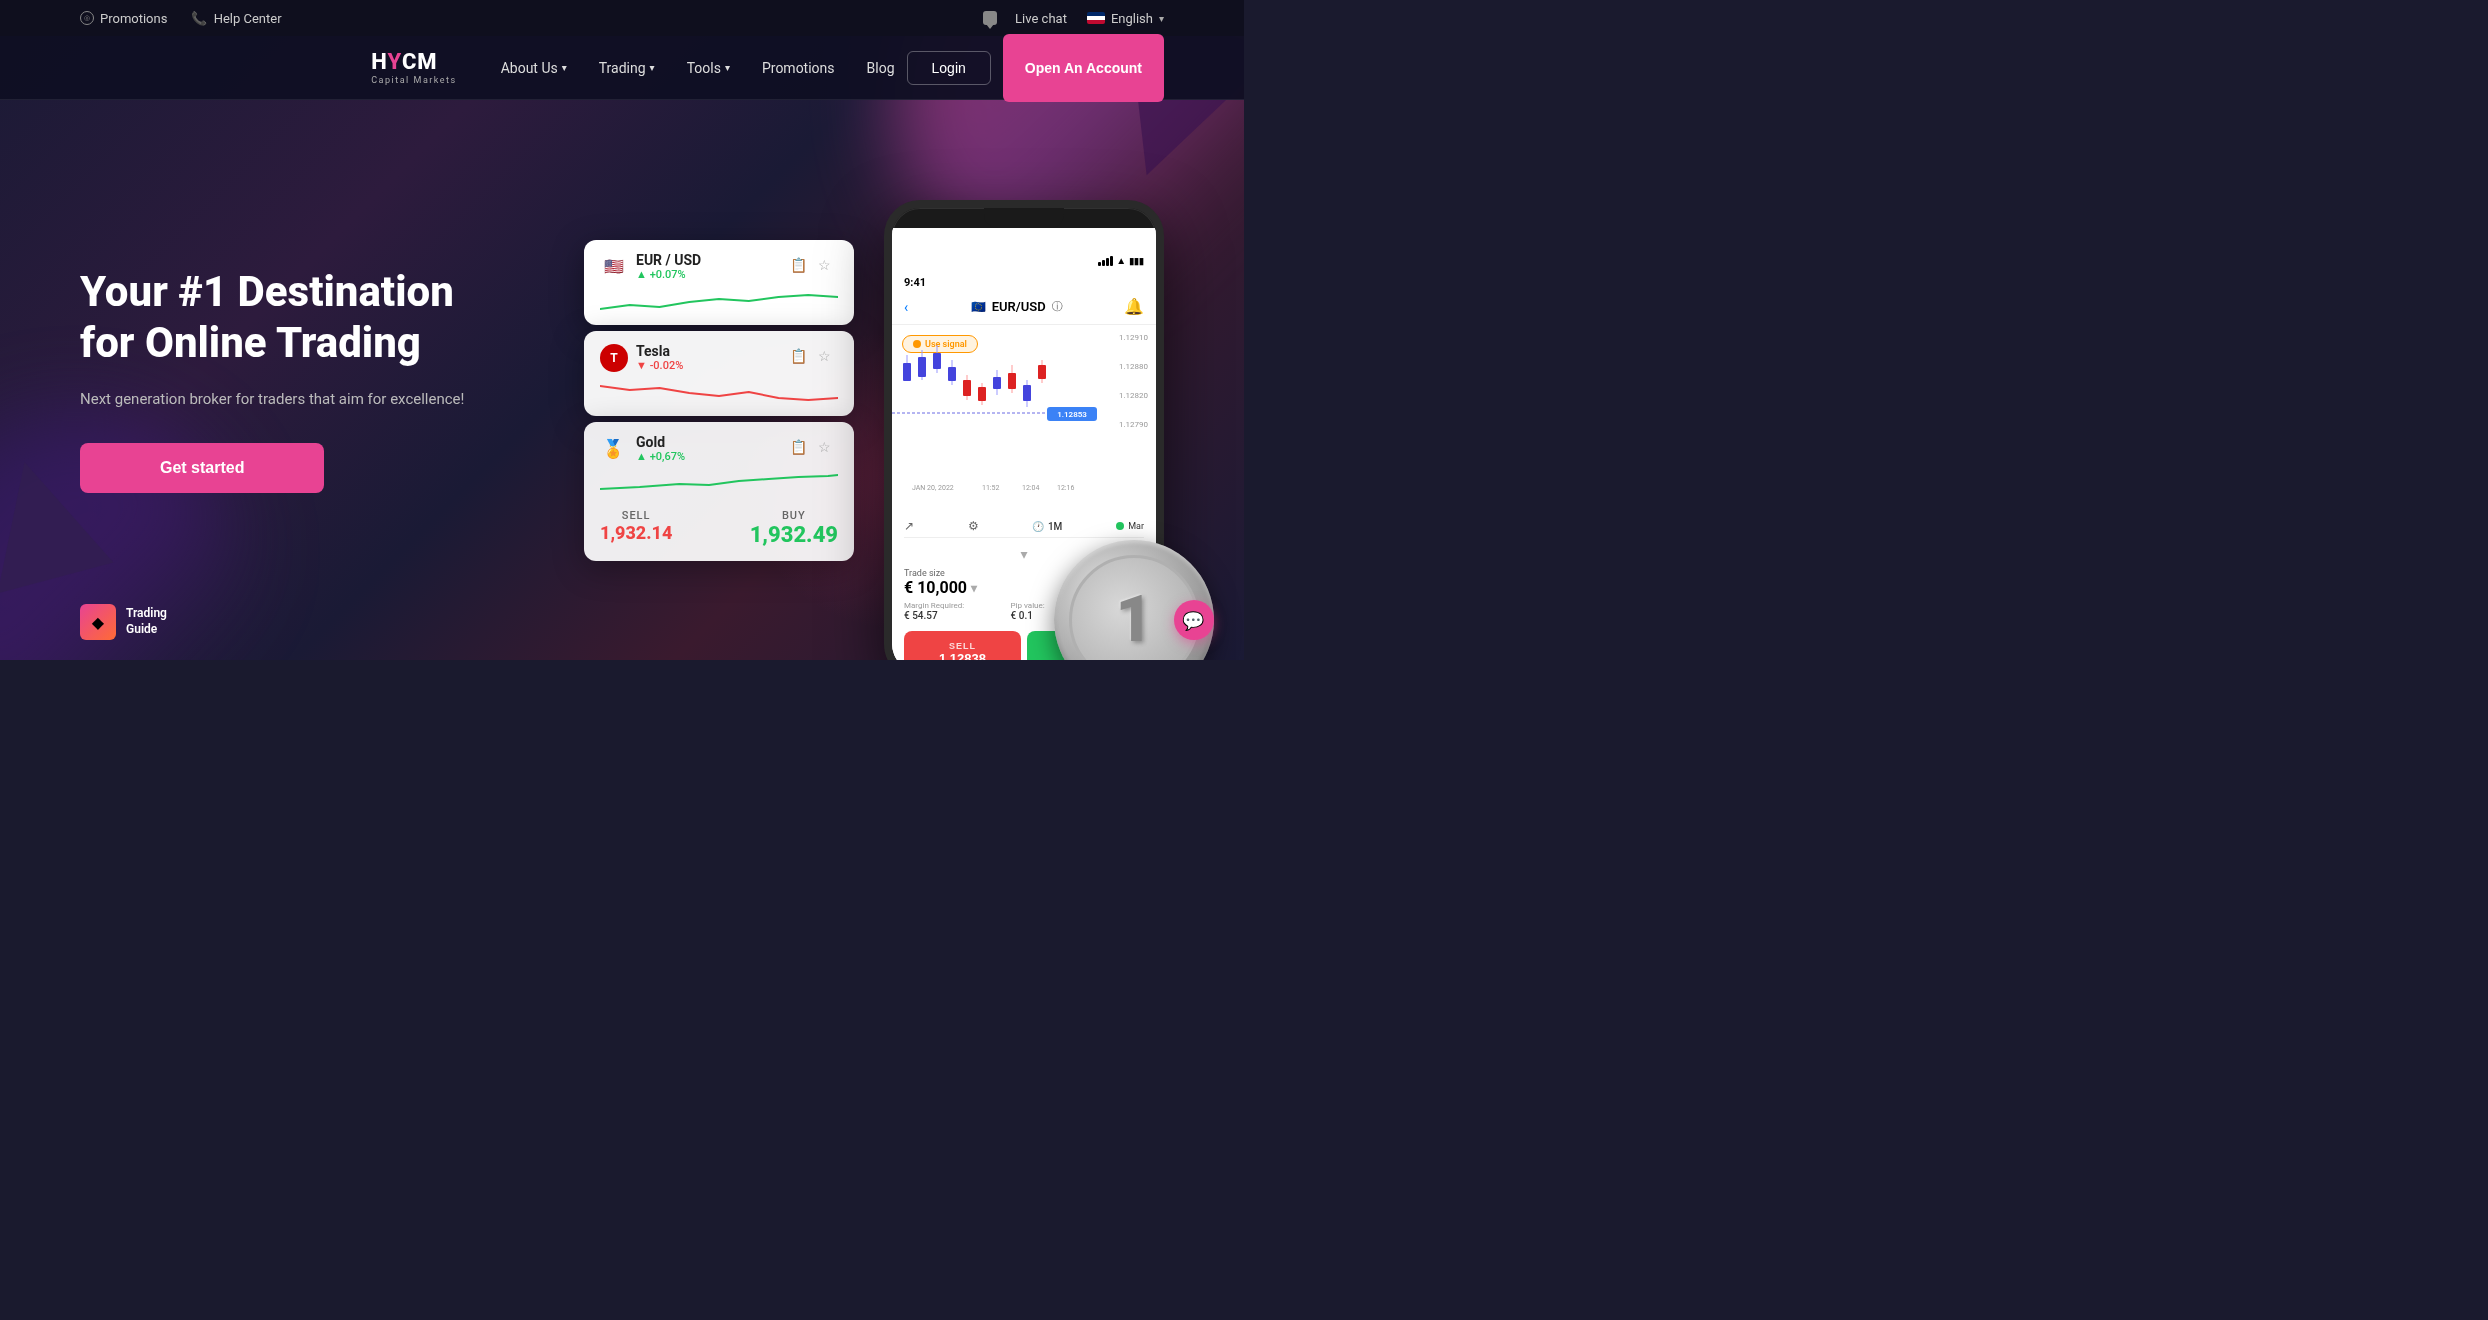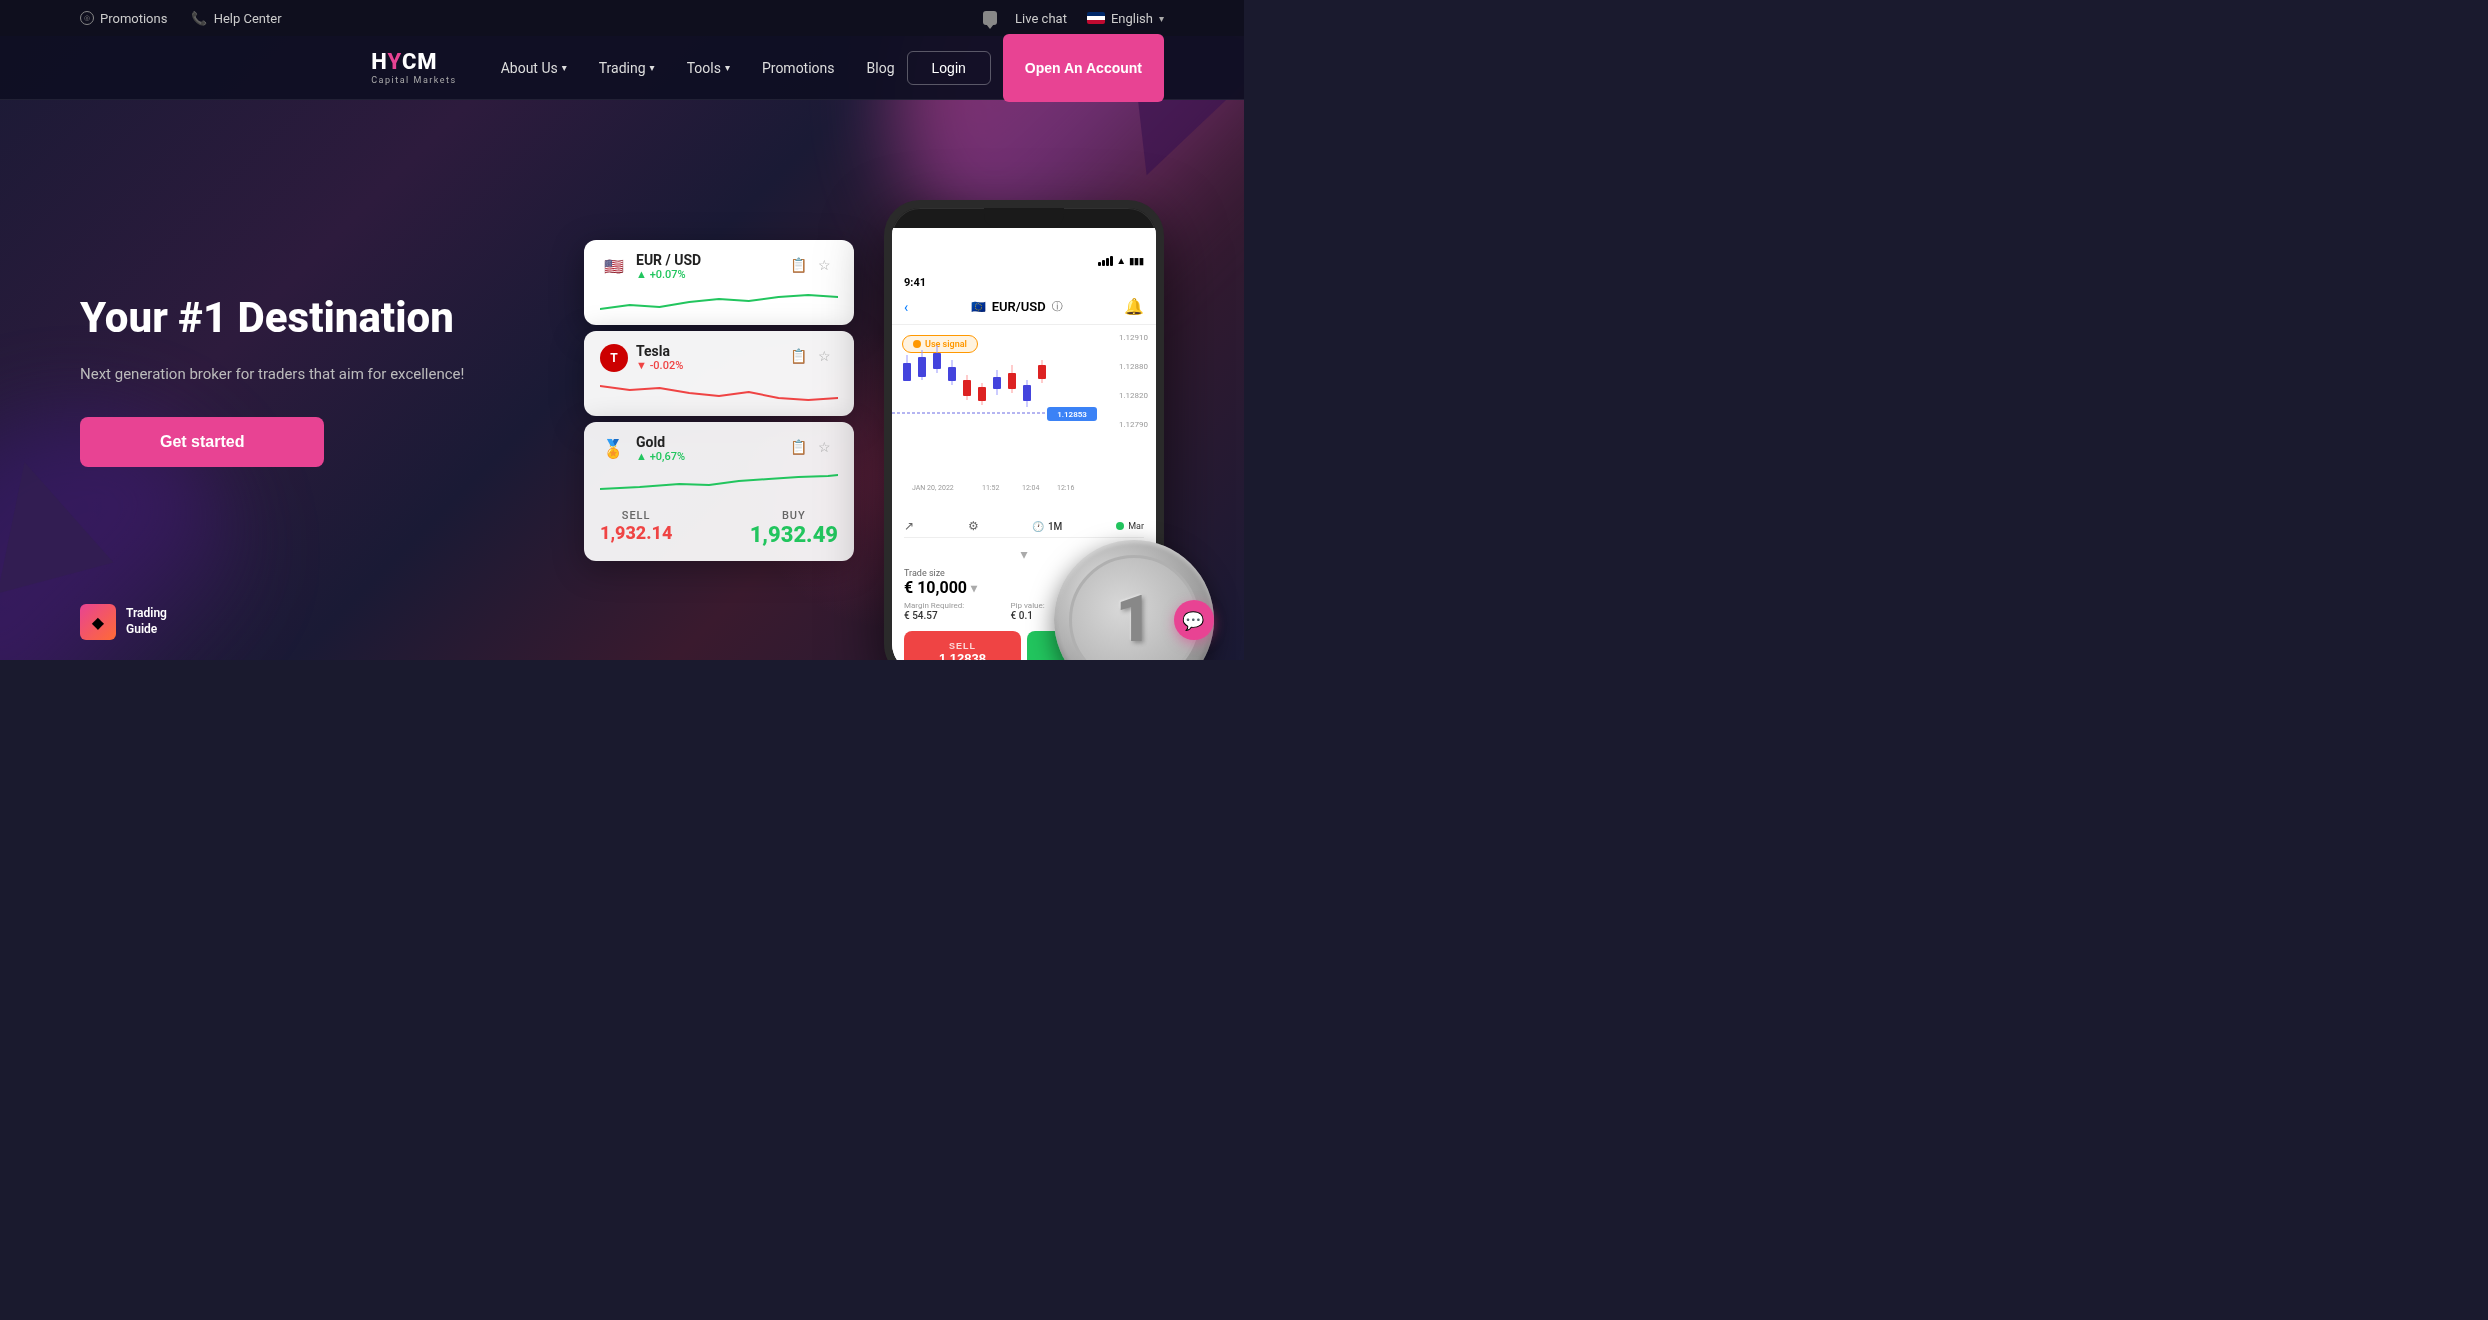--- a/index.html
+++ b/index.html
@@ -776,20 +776,21 @@
   <div class="nav-right">
     <button class="btn-login">Login</button>
     <button class="btn-open-account">Open An Account</button>
   </div>
 </nav>
 
 <div class="hero">
   <div class="hero-content">
     <h1 class="hero-title">
       <span>Your #1 Destination</span><br>
+      <span>for Online Trading</span>
     </h1>
     <p class="hero-subtitle">Next generation broker for traders that aim for excellence!</p>
     <button class="btn-get-started">Get started</button>
   </div>
 
   <div class="hero-right">
 
     <div class="trading-cards">
 
       <div class="card-1">

